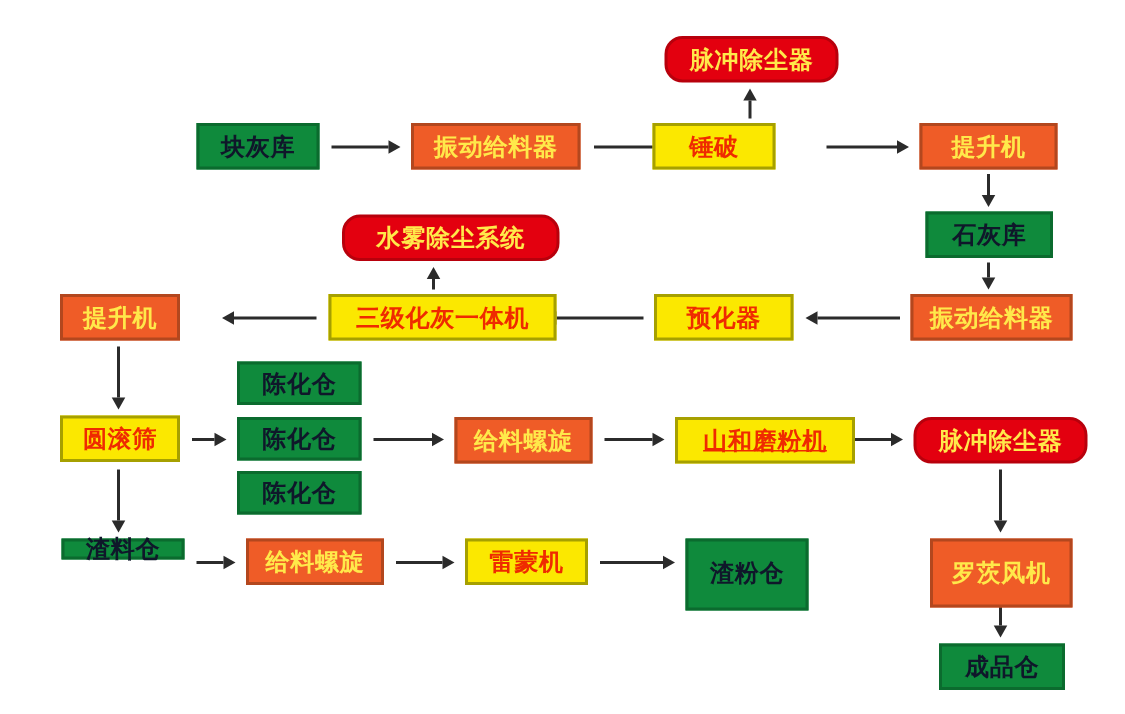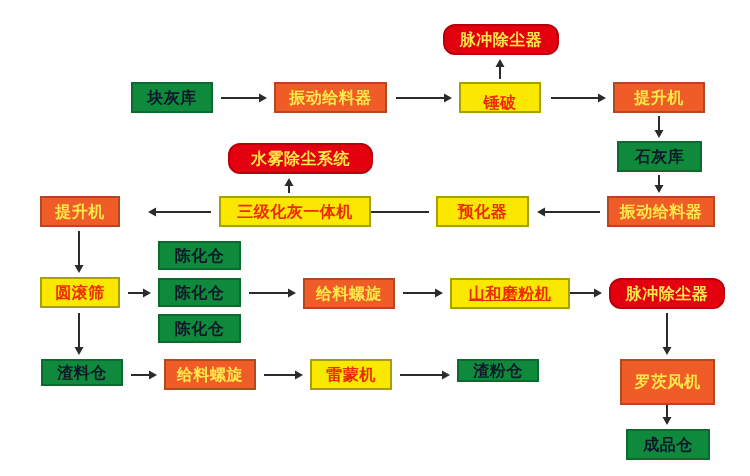--- a/index.html
+++ b/index.html
@@ -206,21 +206,21 @@
   <div id="node-layer">
       <div class="node t-red" style="left: 443px; top: 24px; width: 116px; height: 31px;">
         <span>脉冲除尘器</span>
       </div>
       <div class="node t-green" style="left: 131px; top: 82px; width: 82px; height: 31px;">
         <span>块灰库</span>
       </div>
       <div class="node t-orange" style="left: 274px; top: 82px; width: 113px; height: 31px;">
         <span>振动给料器</span>
       </div>
-      <div class="node t-yellow" style="left: 459px; top: 82px; width: 82px; height: 31px; align-items: flex-end;">
+      <div class="node t-yellow" style="left: 435px; top: 82px; width: 82px; height: 31px;">
         <span>锤破</span>
       </div>
       <div class="node t-orange" style="left: 613px; top: 82px; width: 92px; height: 31px;">
         <span>提升机</span>
       </div>
       <div class="node t-green" style="left: 617px; top: 141px; width: 85px; height: 31px;">
         <span>石灰库</span>
       </div>
       <div class="node t-red" style="left: 228px; top: 143px; width: 145px; height: 31px;">
         <span>水雾除尘系统</span>
@@ -251,30 +251,30 @@
       </div>
       <div class="node t-yellow" style="left: 450px; top: 278px; width: 120px; height: 31px; text-decoration: underline;">
         <span>山和磨粉机</span>
       </div>
       <div class="node t-red" style="left: 609px; top: 278px; width: 116px; height: 31px;">
         <span>脉冲除尘器</span>
       </div>
       <div class="node t-green" style="left: 158px; top: 314px; width: 83px; height: 29px;">
         <span>陈化仓</span>
       </div>
-      <div class="node t-green" style="left: 41px; top: 359px; width: 82px; height: 27px;">
+      <div class="node t-green" style="left: 41px; top: 359px; width: 82px; height: 14px;">
         <span>渣料仓</span>
       </div>
       <div class="node t-orange" style="left: 164px; top: 359px; width: 92px; height: 31px;">
         <span>给料螺旋</span>
       </div>
       <div class="node t-yellow" style="left: 310px; top: 359px; width: 82px; height: 31px;">
         <span>雷蒙机</span>
       </div>
-      <div class="node t-green" style="left: 457px; top: 359px; width: 82px; height: 23px; font-family: Liberation Serif, serif;">
+      <div class="node t-green" style="left: 457px; top: 359px; width: 82px; height: 48px; font-family: Liberation Serif, serif;">
         <span>渣粉仓</span>
       </div>
       <div class="node t-orange" style="left: 620px; top: 359px; width: 95px; height: 46px;">
         <span>罗茨风机</span>
       </div>
       <div class="node t-green" style="left: 626px; top: 429px; width: 84px; height: 31px;">
         <span>成品仓</span>
       </div>
     </div>
 </div>

